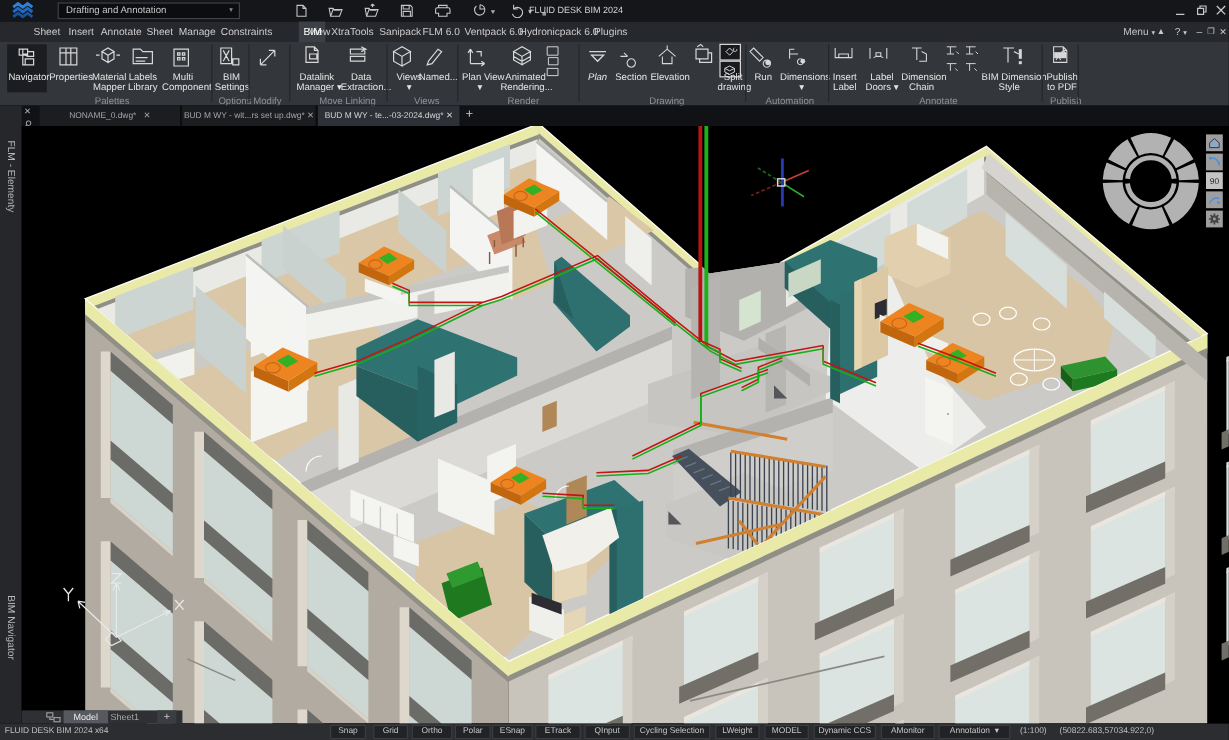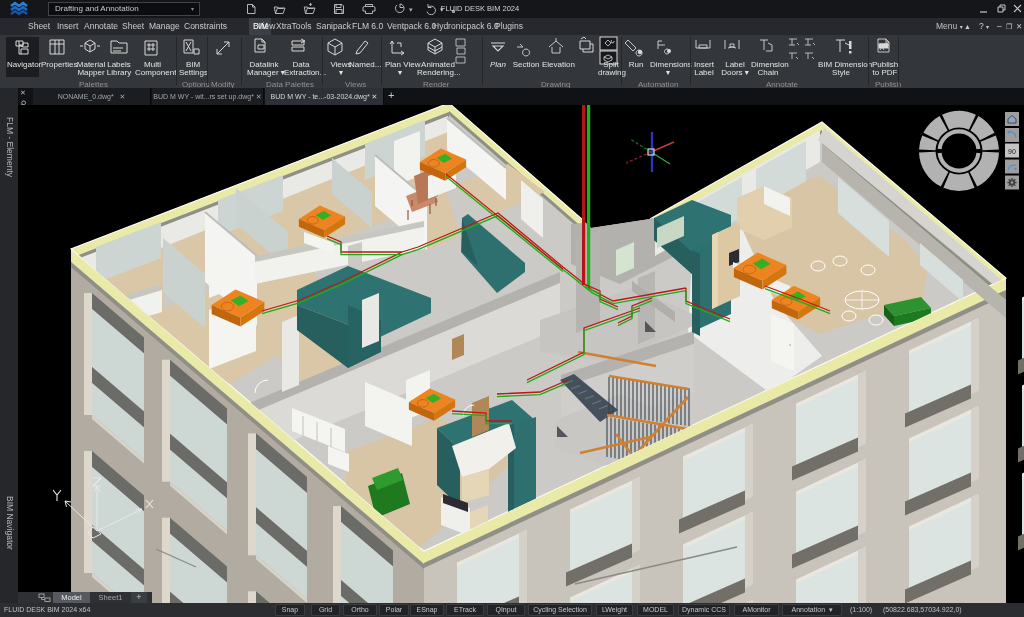--- a/index.html
+++ b/index.html
@@ -118,21 +118,21 @@
 <div class="plb" style="left:79px;">Palettes</div>
 <div class="psep" style="left:176px;"></div>
 <div class="rlb" style="left:179px;top:61px;width:28px;">BIM<br>Settings</div>
 <div class="plb" style="left:182px;">Options</div>
 <div class="psep" style="left:207px;"></div>
 <div class="rlb" style="left:209px;top:74px;width:28px;margin-top:30px;">Move</div>
 <div class="plb" style="left:211px;">Modify</div>
 <div class="psep" style="left:241px;"></div>
 <div class="rlb" style="left:247px;top:61px;width:34px;">Datalink<br>Manager ▾</div>
 <div class="rlb" style="left:284px;top:61px;width:34px;">Data<br>Extraction...</div>
-<div class="plb" style="left:266px;">Data Palettes</div>
+<div class="plb" style="left:266px;">Move Linking</div>
 <div class="psep" style="left:322px;"></div>
 <div class="rlb" style="left:326px;top:61px;width:30px;">Views<br>▾</div>
 <div class="rlb" style="left:349px;top:61px;width:30px;">Named...</div>
 <div class="plb" style="left:345px;">Views</div>
 <div class="psep" style="left:381px;"></div>
 <div class="rlb" style="left:385px;top:61px;width:30px;">Plan View<br>▾</div>
 <div class="rlb" style="left:417px;top:61px;width:42px;">Animated<br>Rendering...</div>
 <div class="plb" style="left:423px;">Render</div>
 <div class="psep" style="left:482px;"></div>
 <div class="rlb" style="left:485px;top:61px;width:26px;font-style:italic;">Plan</div>
@@ -533,21 +533,21 @@
 </g>
 </svg>
 
 <div class="abs" style="left:18px;top:592px;width:134px;height:11px;background:#2e3034;"></div>
 <svg class="abs" style="left:38px;top:593px" width="13" height="10" viewBox="0 0 13 10">
     <rect x="1" y="1" width="5" height="3.5" fill="none" stroke="#999"></rect>
     <rect x="7" y="5" width="5" height="3.5" fill="none" stroke="#999"></rect>
     <path d="M3.5 4.5 v2 h3.5" stroke="#999" fill="none"></path>
   </svg>
 <div class="abs" style="left:53px;top:592px;width:37px;height:11px;background:#56595f;color:#ececec;font-size:7.5px;text-align:center;line-height:11px;">Model</div>
-<div class="abs" style="left:92px;top:592px;width:37px;height:11px;color:#a6a6a6;font-size:7.5px;text-align:center;line-height:11px;">Sheet1</div>
+<div class="abs" style="left:92px;top:592px;width:37px;height:11px;color:#a6a6a6;font-size:7.5px;text-align:left;line-height:11px;">Sheet1</div>
 <div class="abs" style="left:131px;top:592px;width:16px;height:11px;background:#3a3d42;color:#cccccc;font-size:9px;text-align:center;line-height:10px;">+</div>
 
 <div class="abs" style="left:0;top:603px;width:1024px;height:14px;background:#2b2d31;"></div>
 <div class="st" style="left:4px;">FLUID DESK BIM 2024 x64</div>
 <div class="sb" style="left:275px;width:30px;">Snap</div>
 <div class="sb" style="left:311px;width:29px;">Grid</div>
 <div class="sb" style="left:343px;width:34px;">Ortho</div>
 <div class="sb" style="left:379px;width:30px;">Polar</div>
 <div class="sb" style="left:410px;width:34px;">ESnap</div>
 <div class="sb" style="left:446px;width:38px;">ETrack</div>

